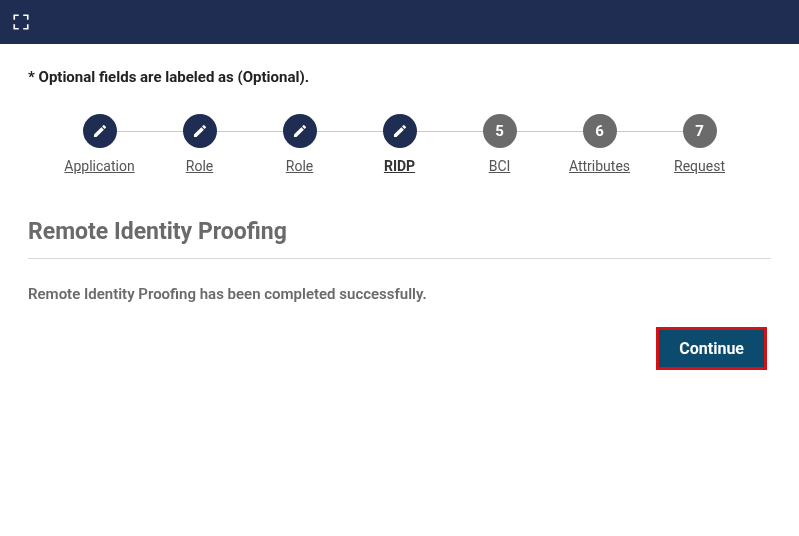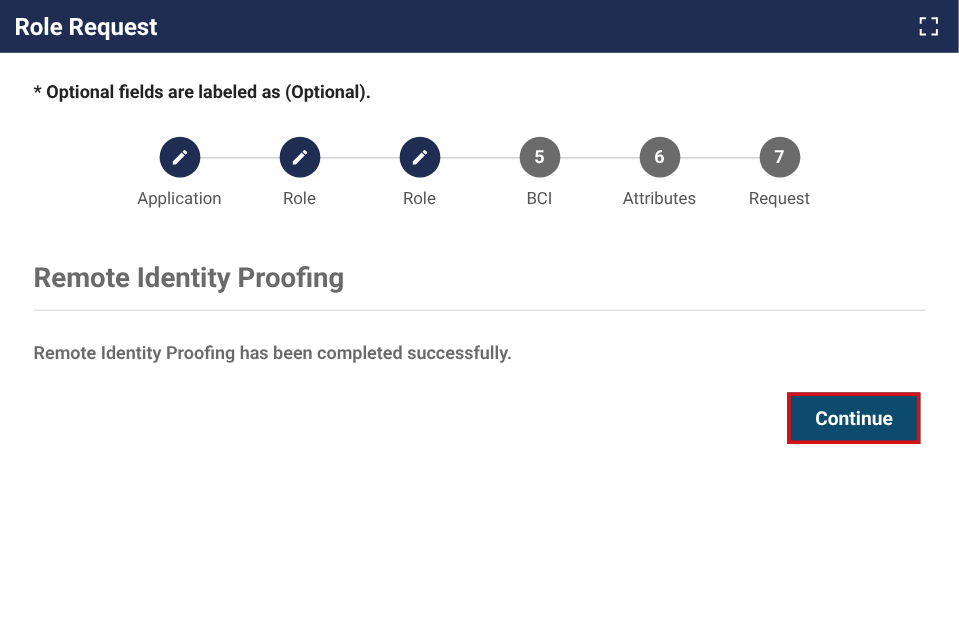--- a/index.html
+++ b/index.html
@@ -52,20 +52,21 @@
     position: relative;
     z-index: 2;
   }
   .step-circle.complete { background: #1e2d51; }
   .step-circle.pending  { background: #6b6b6b; }
   .step-label {
     margin-top: 10px;
     font-size: 14px;
     color: #555;
     white-space: nowrap;
+    text-decoration: underline;
   }
   .step.active .step-label { font-weight: 700; color: #333; }
   .connector {
     position: absolute;
     top: 17px;
     left: 67px;
     width: 66px;
     height: 1px;
     background: #c9c9c9;
     z-index: 1;
@@ -99,21 +100,20 @@
     padding: 9px 20px;
     cursor: pointer;
     font-family: inherit;
   }
   .pencil-icon svg { width: 16px; height: 16px; display: block; }
 </style>
 </head>
 <body>
 
 <div class="header">
-  <div class="header-title">Role Request</div>
   <div class="expand-icon">
     <svg viewBox="0 0 24 24" fill="none" stroke="#fff" stroke-width="2.2">
       <path d="M3 9 L3 3 L9 3"></path>
       <path d="M15 3 L21 3 L21 9"></path>
       <path d="M21 15 L21 21 L15 21"></path>
       <path d="M9 21 L3 21 L3 15"></path>
     </svg>
   </div>
 </div>
 
@@ -141,20 +141,29 @@
       </div>
       <div class="step">
         <div class="step-circle complete pencil-icon">
           <svg viewBox="0 0 24 24">
             <path fill="#fff" d="M3 17.25V21h3.75L17.81 9.94l-3.75-3.75L3 17.25zM20.71 7.04a1 1 0 0 0 0-1.41l-2.34-2.34a1 1 0 0 0-1.41 0l-1.83 1.83 3.75 3.75 1.83-1.83z"></path>
           </svg>
         </div>
         <div class="step-label">Role</div>
         <div class="connector"></div>
       </div>
+      <div class="step active">
+        <div class="step-circle complete pencil-icon">
+          <svg viewBox="0 0 24 24">
+            <path fill="#fff" d="M3 17.25V21h3.75L17.81 9.94l-3.75-3.75L3 17.25zM20.71 7.04a1 1 0 0 0 0-1.41l-2.34-2.34a1 1 0 0 0-1.41 0l-1.83 1.83 3.75 3.75 1.83-1.83z"></path>
+          </svg>
+        </div>
+        <div class="step-label">RIDP</div>
+        <div class="connector"></div>
+      </div>
       <div class="step">
         <div class="step-circle pending">5</div>
         <div class="step-label">BCI</div>
         <div class="connector"></div>
       </div>
       <div class="step">
         <div class="step-circle pending">6</div>
         <div class="step-label">Attributes</div>
         <div class="connector"></div>
       </div>

